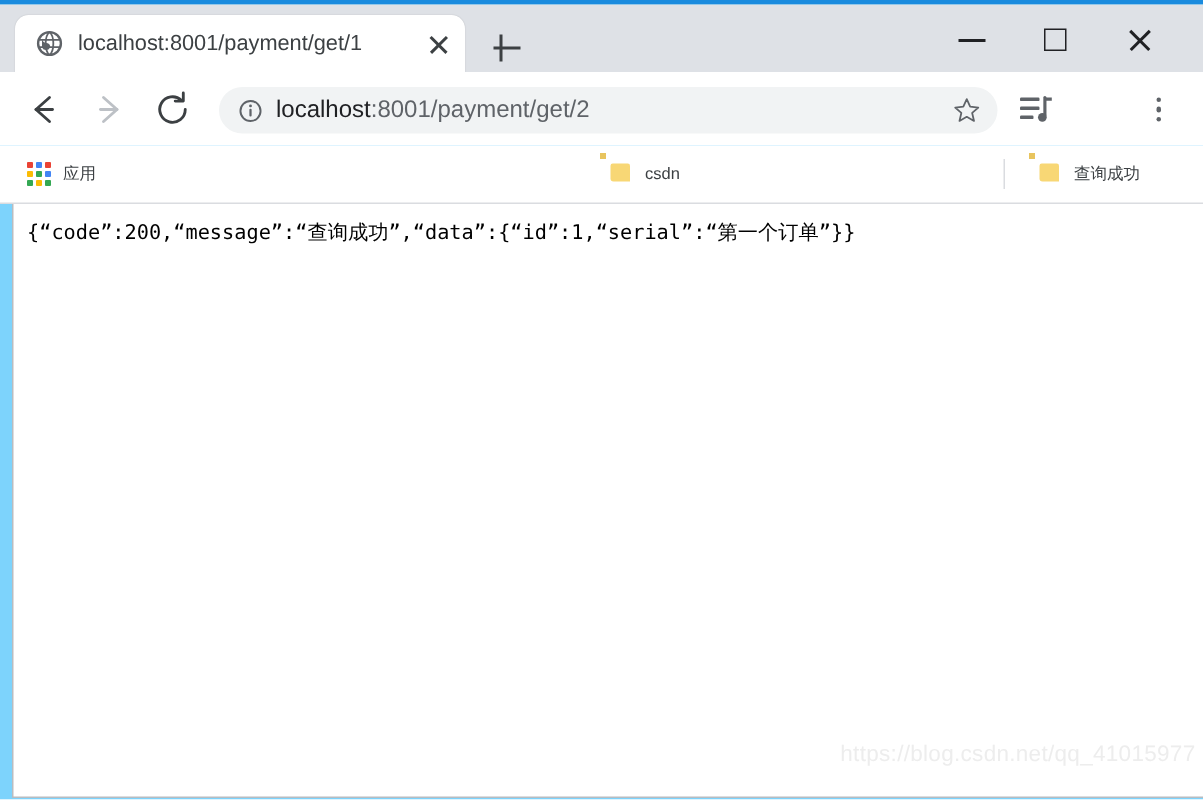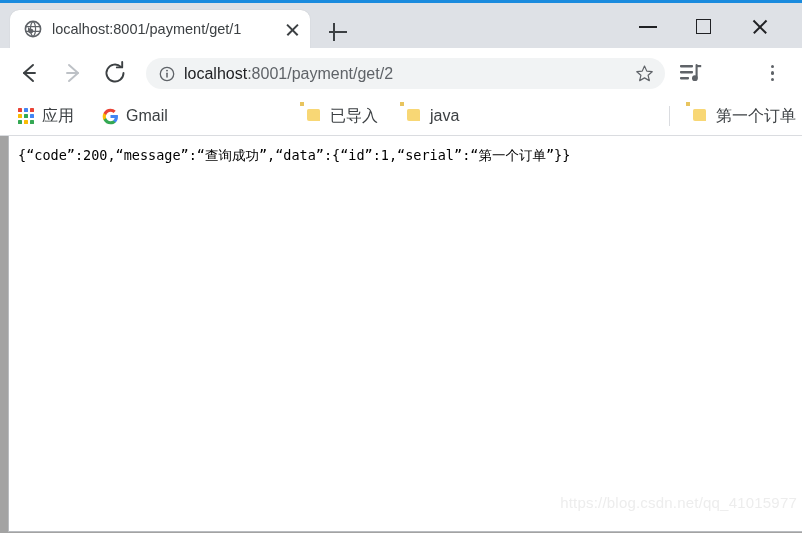--- a/index.html
+++ b/index.html
@@ -11,21 +11,21 @@
     width: 802px;
     height: 533px;
     overflow: hidden;
     font-family: "Liberation Sans", sans-serif;
   }
 
   #browser-window {
     position: relative;
     width: 802px;
     height: 533px;
-    background: #a3a3a3;
+    background: #7dd3fc;
     box-sizing: border-box;
   }
 
   
   #top-accent {
     position: absolute;
     top: 0; left: 0;
     width: 802px;
     height: 3px;
     background: #1a8bde;
@@ -257,21 +257,21 @@
     height: 26px;
     display: flex;
     align-items: center;
     gap: 7px;
     padding: 0 6px;
     border-radius: 4px;
     cursor: pointer;
     white-space: nowrap;
   }
   .bookmark-label {
-    font-size: 16px;
+    font-size: 11px;
     color: #3c4043;
     line-height: 26px;
   }
   .bm-icon { width: 17px; height: 17px; flex: 0 0 17px; position: relative; }
 
   
   .apps-grid { display: grid; grid-template-columns: repeat(3, 4px); grid-template-rows: repeat(3, 4px); gap: 2px; width: 16px; height: 16px; }
   .apps-grid i { display: block; width: 4px; height: 4px; border-radius: 0.6px; }
 
   
@@ -462,48 +462,33 @@
             <i style="background:#34a853"></i>
             <i style="background:#4285f4"></i>
           <i style="background:#34a853"></i>
             <i style="background:#fbbc05"></i>
             <i style="background:#34a853"></i>
         </span>
       </span>
       <span class="bookmark-label">应用</span>
     </div>
 
-    <div class="bookmark-item" style="left:96px">
-      <span class="bm-icon">
-        <svg width="17" height="17" viewBox="0 0 24 24">
-          <path fill="#4285F4" d="M22.56 12.25c0-.78-.07-1.53-.2-2.25H12v4.26h5.92a5.06 5.06 0 0 1-2.2 3.32v2.77h3.57c2.08-1.92 3.27-4.74 3.27-8.1z"></path>
-          <path fill="#34A853" d="M12 23c2.97 0 5.46-.98 7.28-2.65l-3.57-2.77c-.98.66-2.23 1.06-3.71 1.06-2.86 0-5.29-1.93-6.16-4.53H2.18v2.84A11 11 0 0 0 12 23z"></path>
-          <path fill="#FBBC05" d="M5.84 14.11a6.6 6.6 0 0 1 0-4.22V7.05H2.18a11 11 0 0 0 0 9.9l3.66-2.84z"></path>
-          <path fill="#EA4335" d="M12 5.38c1.62 0 3.06.56 4.21 1.64l3.15-3.15C17.45 2.09 14.97 1 12 1a11 11 0 0 0-9.82 6.05l3.66 2.84C6.71 7.29 9.14 5.38 12 5.38z"></path>
-        </svg>
-      </span>
-      <span class="bookmark-label">Gmail</span>
-    </div>
-
-
-    <div class="bookmark-item" style="left:300px">
-      <span class="bm-icon"><span class="folder-icon"></span></span>
-      <span class="bookmark-label">已导入</span>
-    </div>
+
+
 
     <div class="bookmark-item" style="left:400px">
       <span class="bm-icon"><span class="folder-icon"></span></span>
-      <span class="bookmark-label">java</span>
+      <span class="bookmark-label">csdn</span>
     </div>
 
     <div id="bm-sep"></div>
 
     <div class="bookmark-item" style="left:686px">
       <span class="bm-icon"><span class="folder-icon"></span></span>
-      <span class="bookmark-label">第一个订单</span>
+      <span class="bookmark-label">查询成功</span>
     </div>
   </div>
 
   <div id="page-viewport">
     <div id="response-body">{“code”:200,“message”:“查询成功”,“data”:{“id”:1,“serial”:“第一个订单”}}</div>
     <div id="watermark">https://blog.csdn.net/qq_41015977</div>
   </div>
 
 </div>
 

